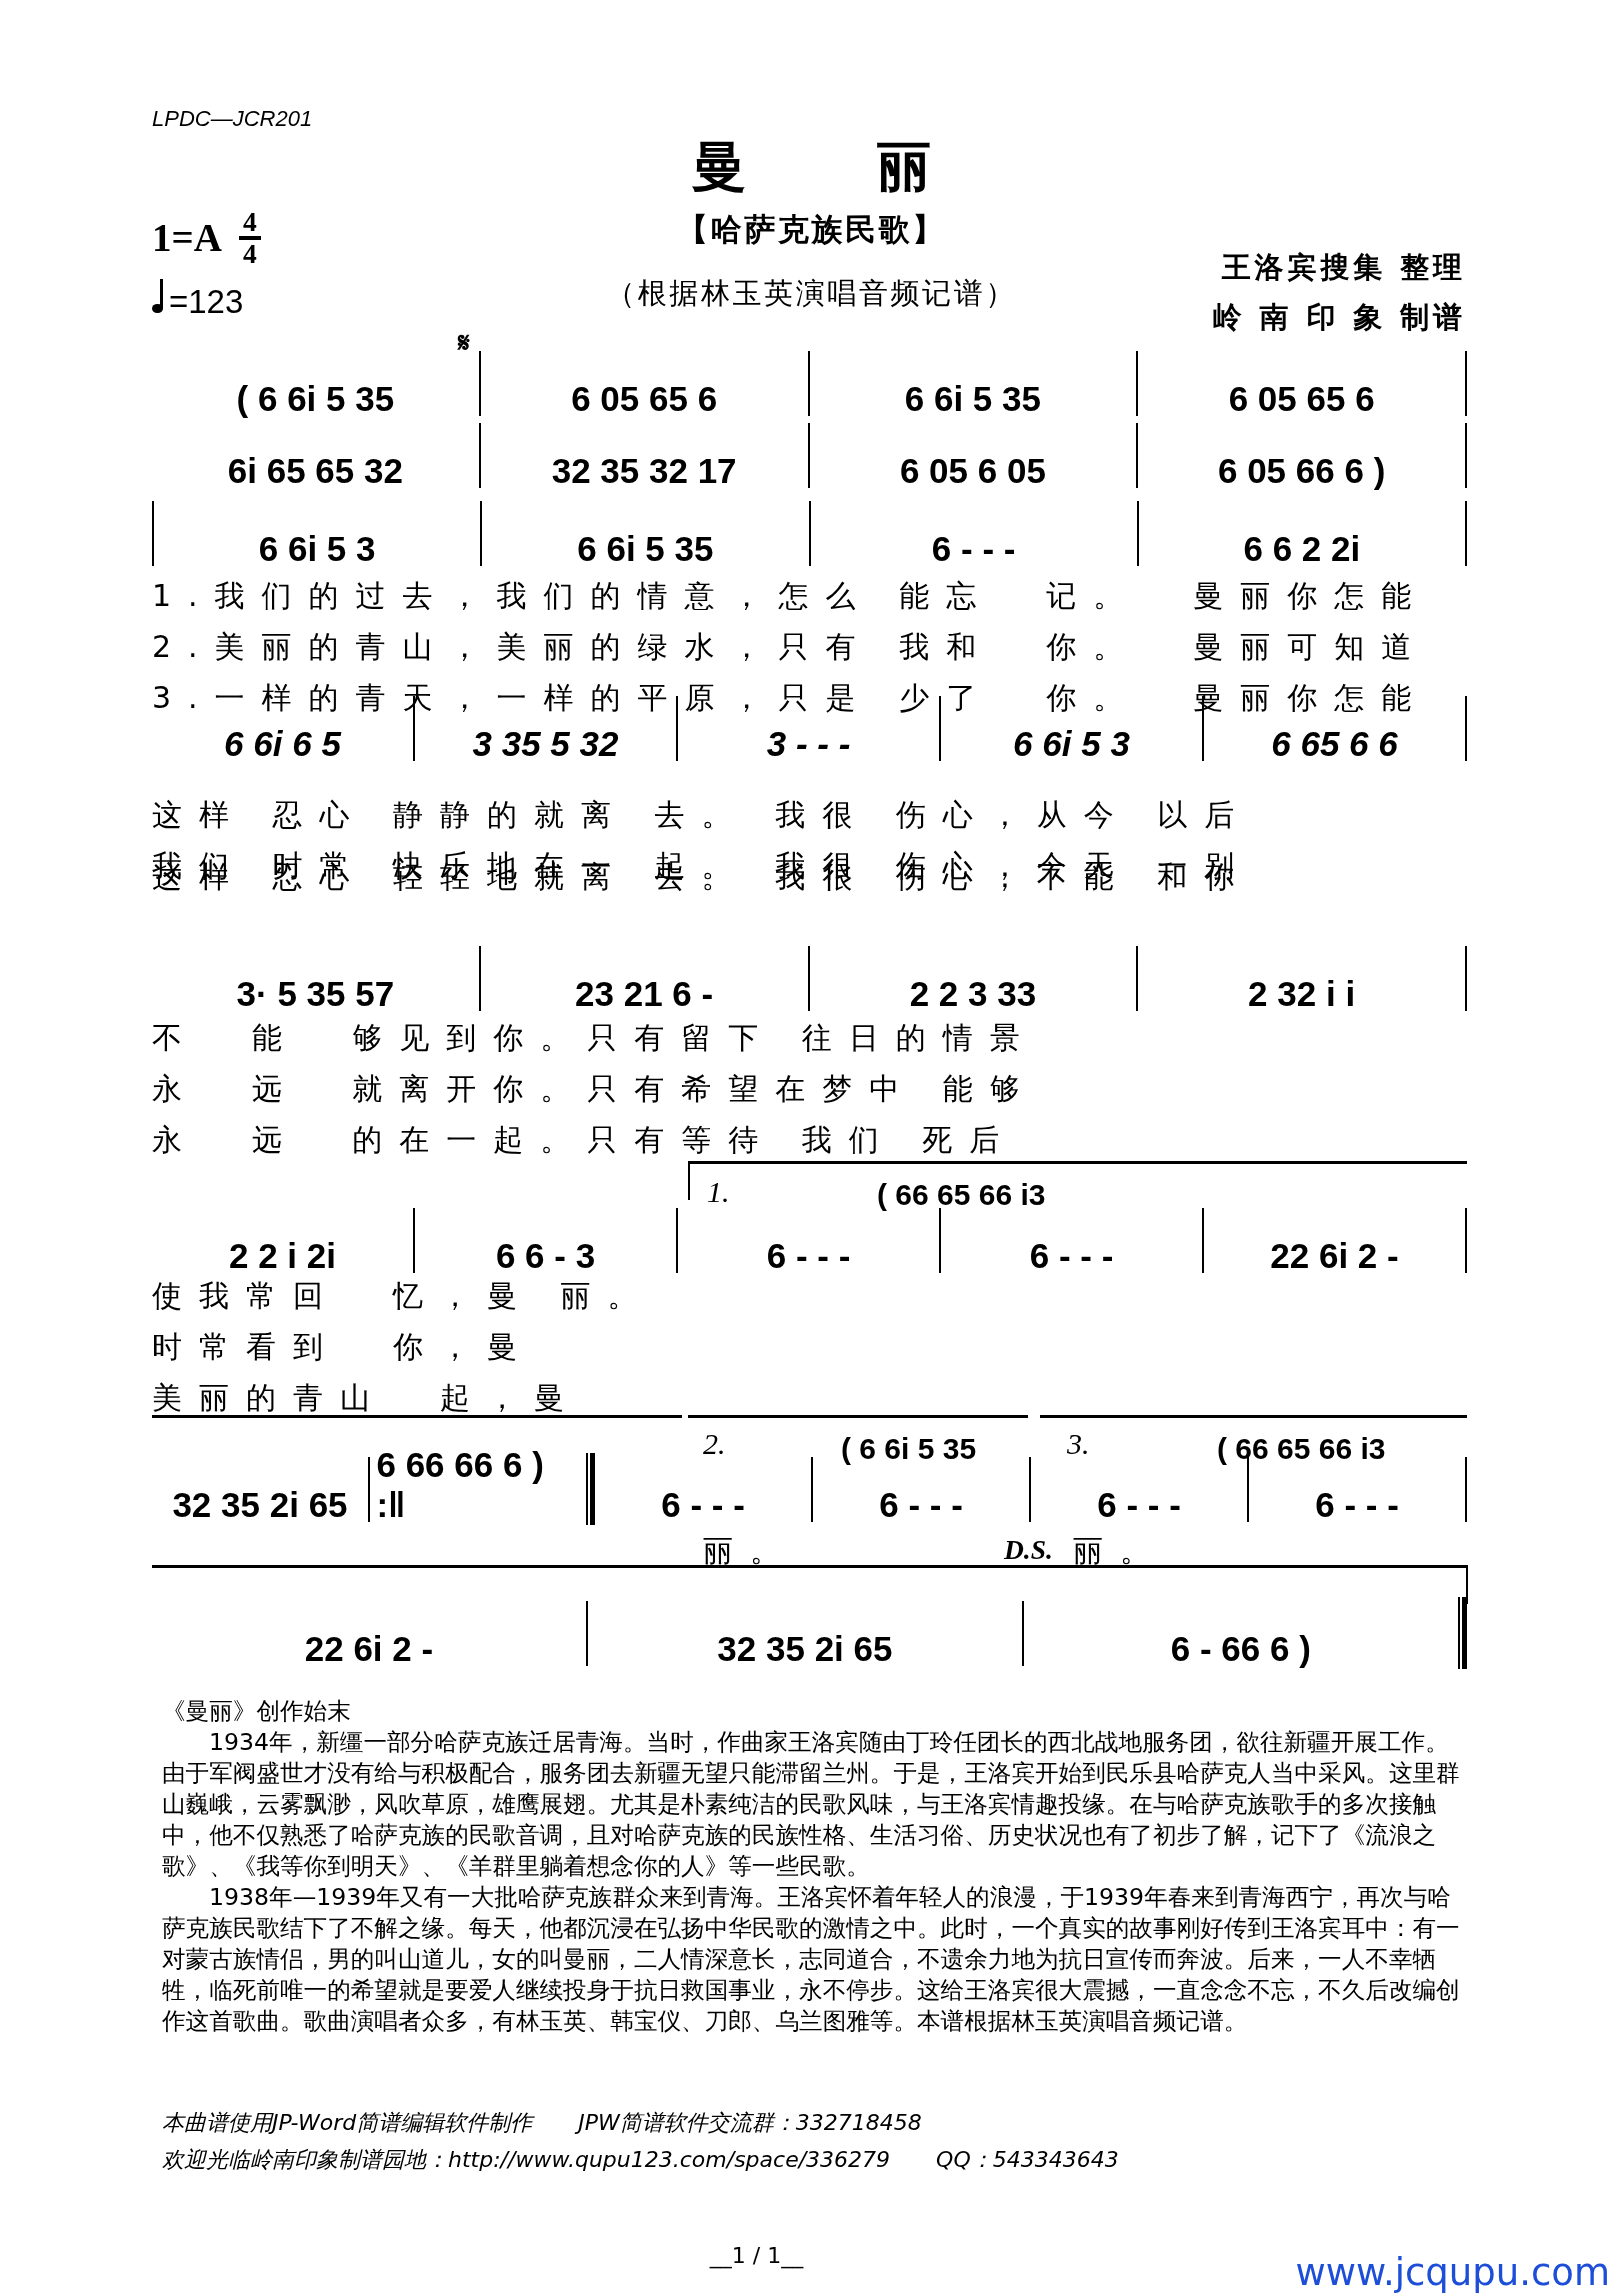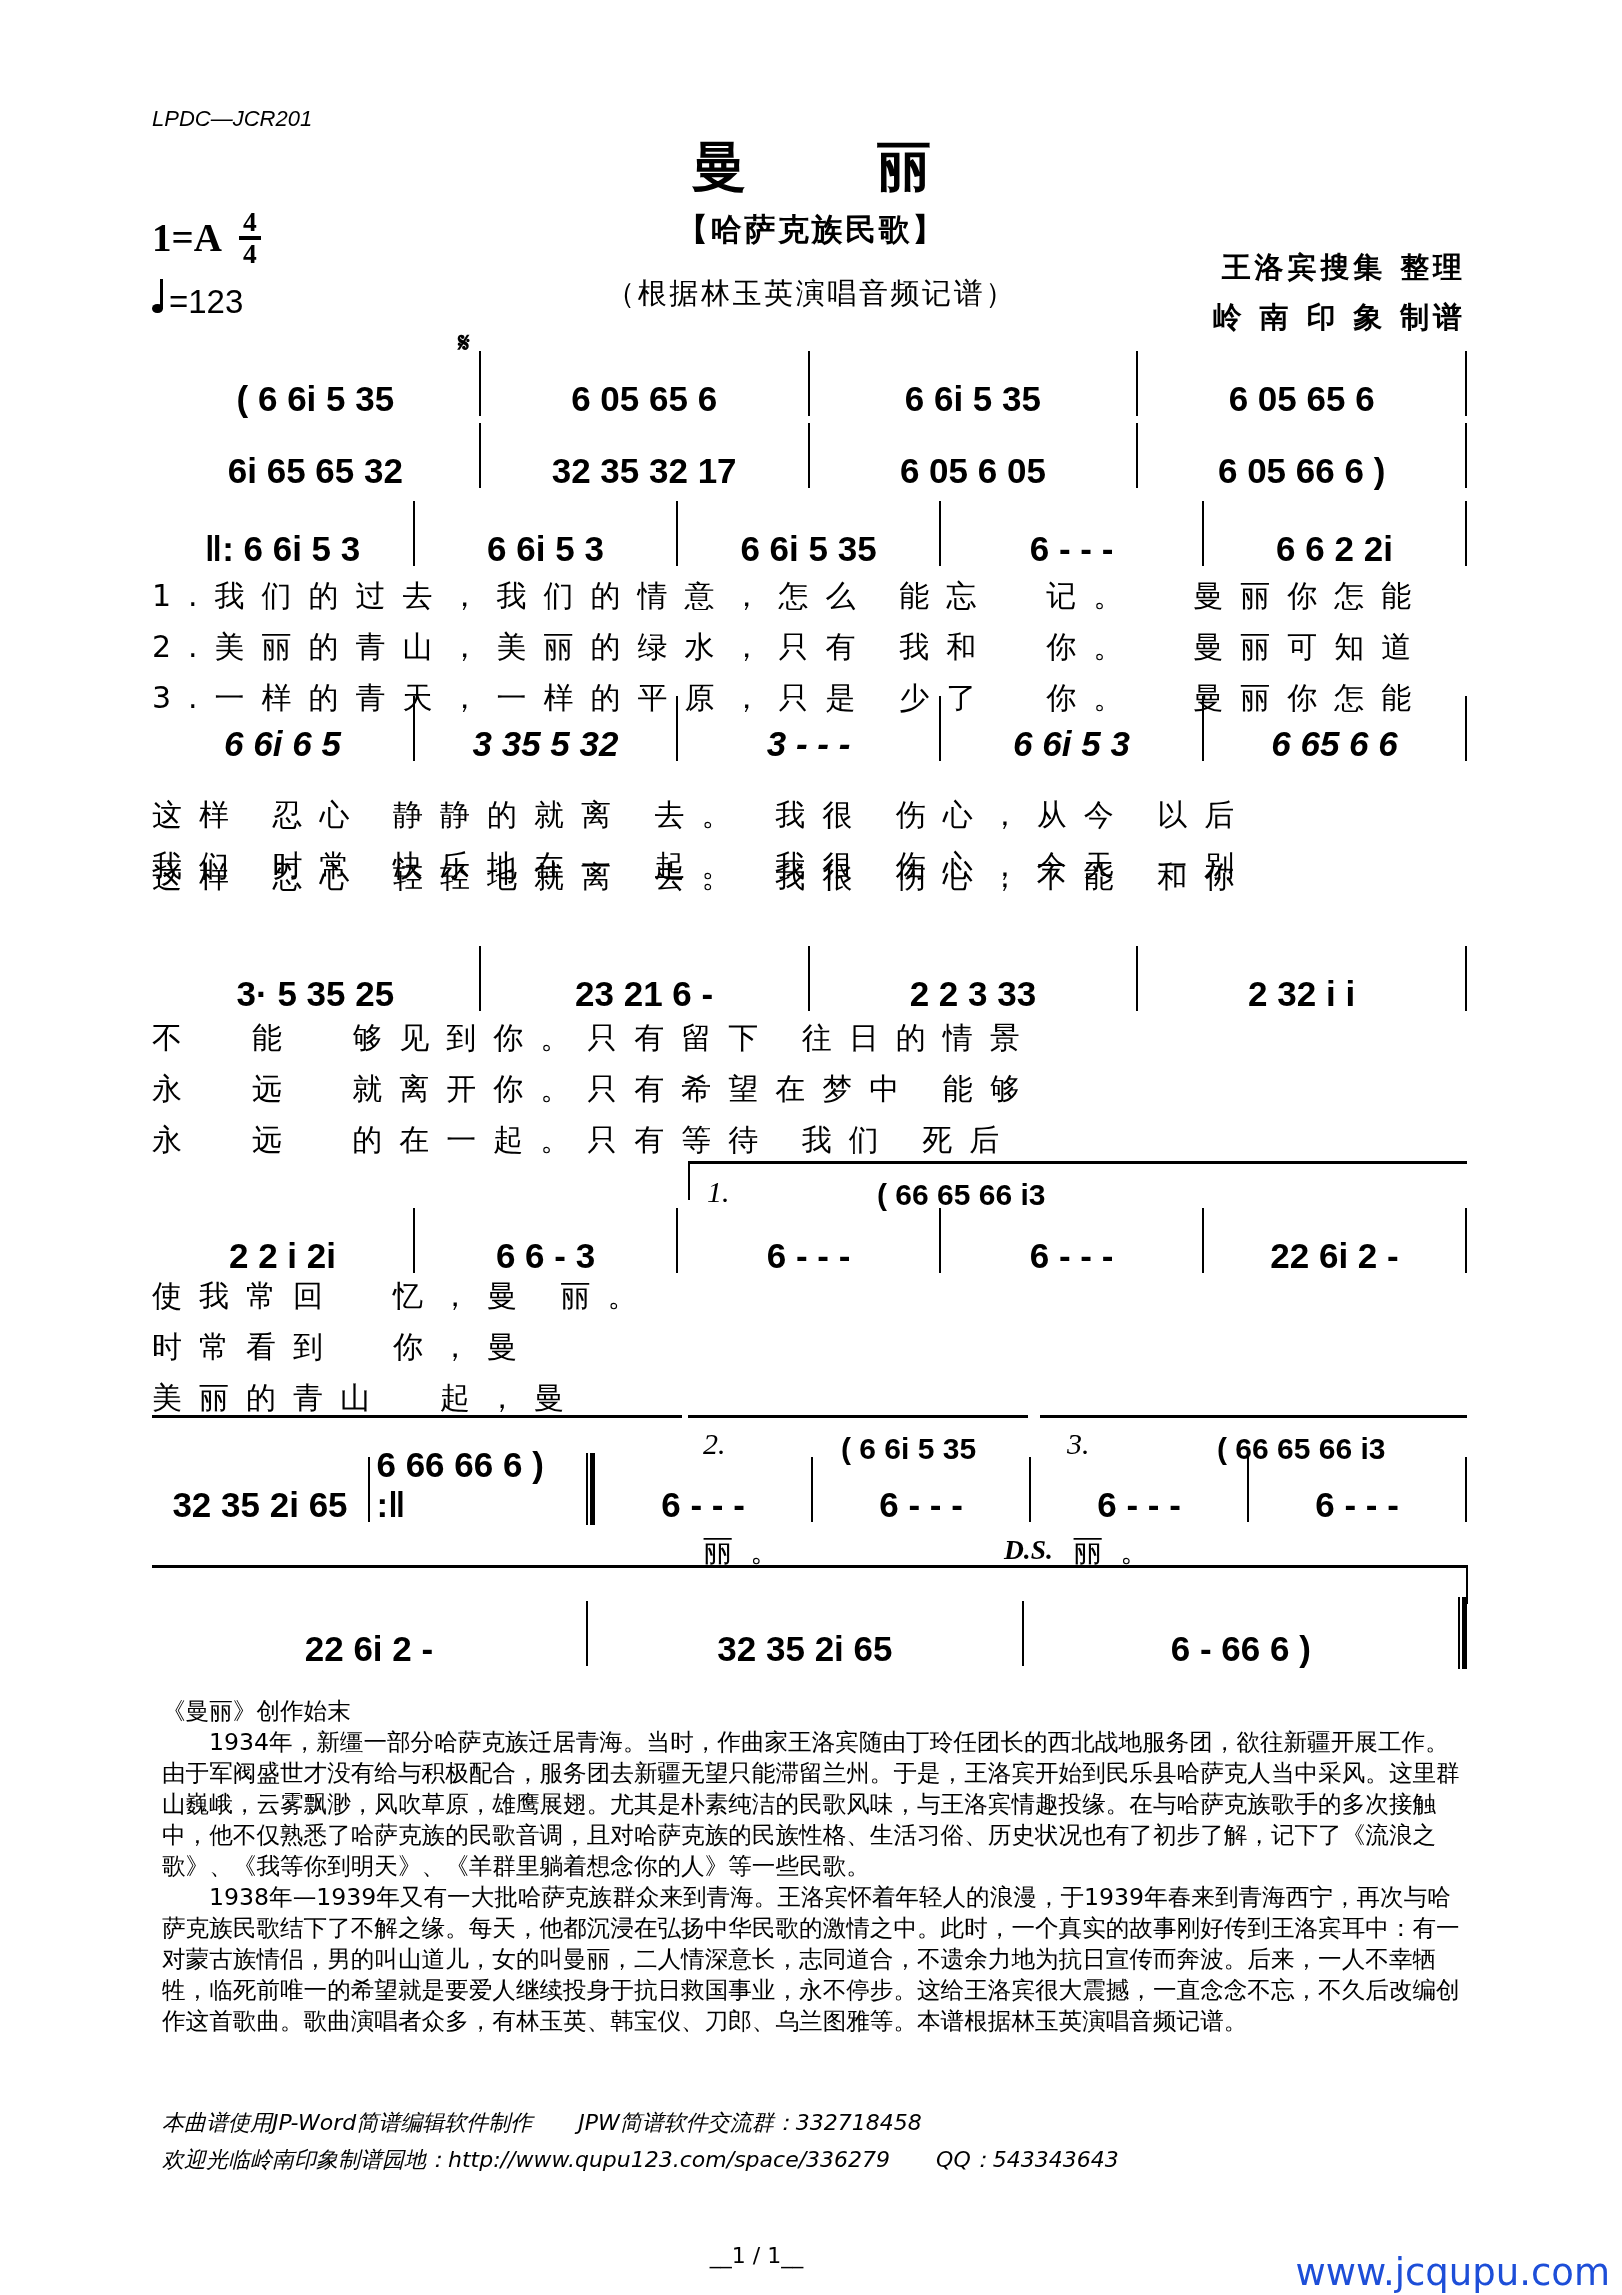--- a/index.html
+++ b/index.html
@@ -81,21 +81,20 @@
   <div class="barline"></div>
   <div class="measure">32  35  32  17</div>
   <div class="barline"></div>
   <div class="measure">6  05  6  05</div>
   <div class="barline"></div>
   <div class="measure">6  05  66  6 )</div>
   <div class="barline"></div>
 </div>
 
 <div class="row notes" style="top:497px;">
-  <div class="measure">‖: 6  6i  5  3</div>
   <div class="barline"></div>
   <div class="measure">6  6i  5  3</div>
   <div class="barline"></div>
   <div class="measure">6  6i  5  35</div>
   <div class="barline"></div>
   <div class="measure">6 - - -</div>
   <div class="barline"></div>
   <div class="measure">6  6  2  2i</div>
   <div class="barline"></div>
 </div>
@@ -113,21 +112,21 @@
   <div class="measure">6  6i  5  3</div>
   <div class="barline"></div>
   <div class="measure">6  65  6  6</div>
   <div class="barline"></div>
 </div>
 <div class="lyric" style="top:795px;">这样 忍心 静静的就离 去。 我很 伤心，从今 以后</div>
 <div class="lyric" style="top:846px;">我们 时常 快乐地在一 起。 我很 伤心，今天 一别</div>
 <div class="lyric" style="top:857px;">这样 忍心 轻轻地就离 去。 我很 伤心，不能 和你</div>
 
 <div class="row notes" style="top:942px;">
-  <div class="measure">3· 5  35  25</div>
+  <div class="measure">3· 5  35  57</div>
   <div class="barline"></div>
   <div class="measure">23  21  6 -</div>
   <div class="barline"></div>
   <div class="measure">2  2  3  33</div>
   <div class="barline"></div>
   <div class="measure">2  32  i  i</div>
   <div class="barline"></div>
 </div>
 <div class="lyric" style="top:1018px;">不  能  够见到你。只有留下 往日的情景</div>
 <div class="lyric" style="top:1069px;">永  远  就离开你。只有希望在梦中 能够</div>

